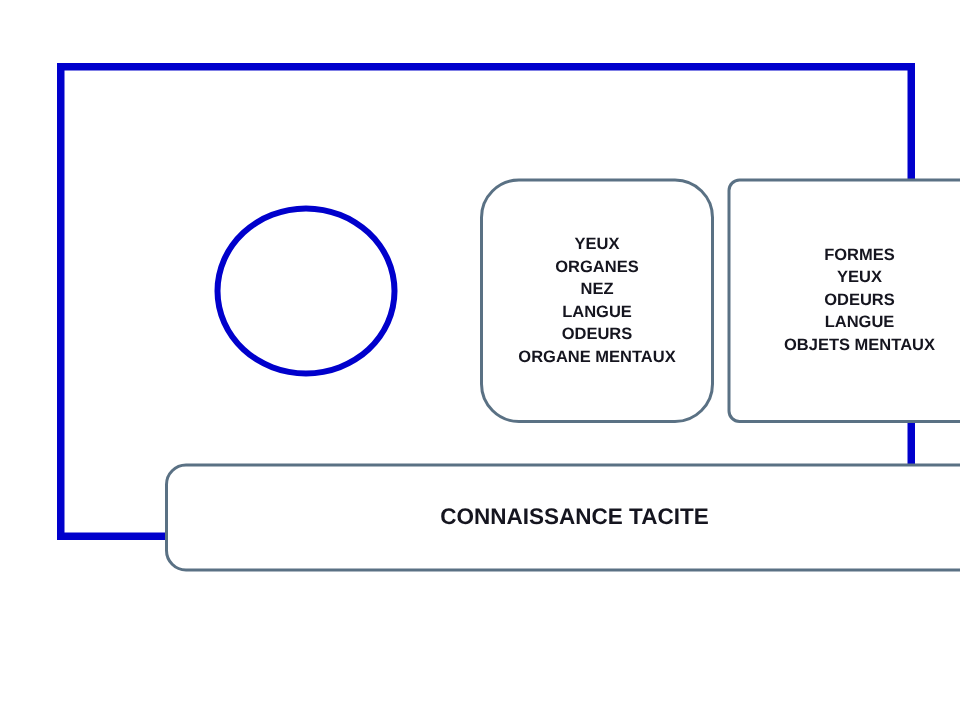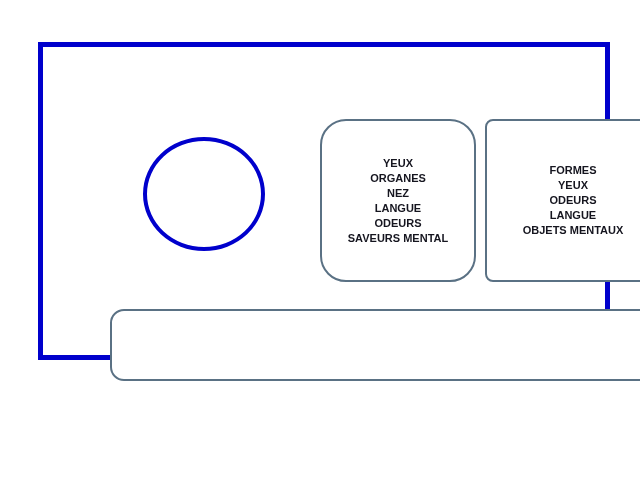--- a/index.html
+++ b/index.html
@@ -90,29 +90,30 @@
   <div class="outer-frame">
 
     <div class="subject-circle"></div>
 
     <div class="rounded-box box-organs">
       <div class="line">YEUX</div>
       <div class="line">ORGANES</div>
       <div class="line">NEZ</div>
       <div class="line">LANGUE</div>
       <div class="line">ODEURS</div>
-      <div class="line">SAVEURS MENTAL</div>
+      <div class="line">ORGANE MENTAUX</div>
     </div>
 
     <div class="rounded-box box-objects">
       <div class="line">FORMES</div>
       <div class="line">YEUX</div>
       <div class="line">ODEURS</div>
       <div class="line">LANGUE</div>
       <div class="line">OBJETS MENTAUX</div>
     </div>
 
     <div class="rounded-box box-tacit">
+      <div class="line">CONNAISSANCE TACITE</div>
     </div>
 
   </div>
 
 </div>
 
 </body></html>

